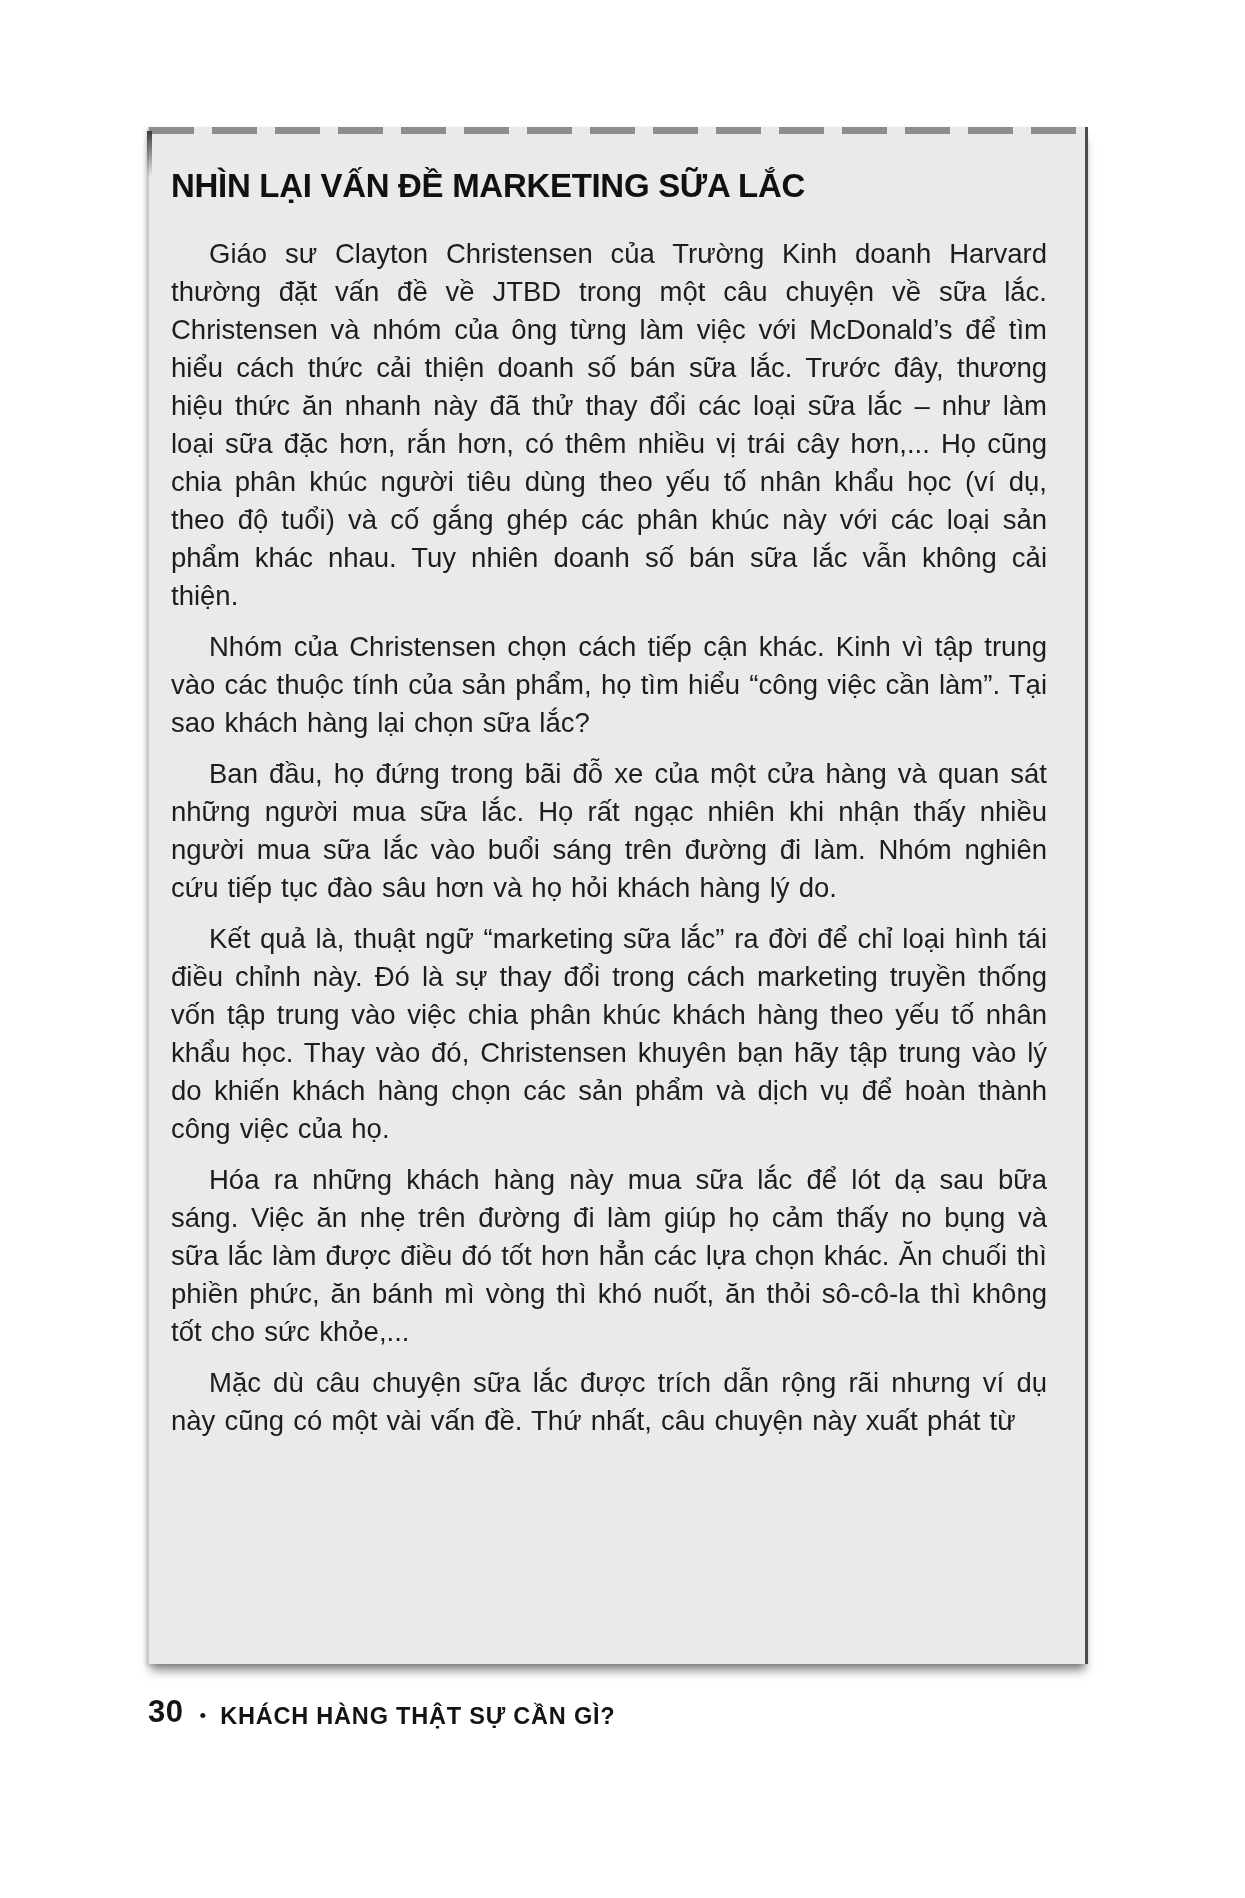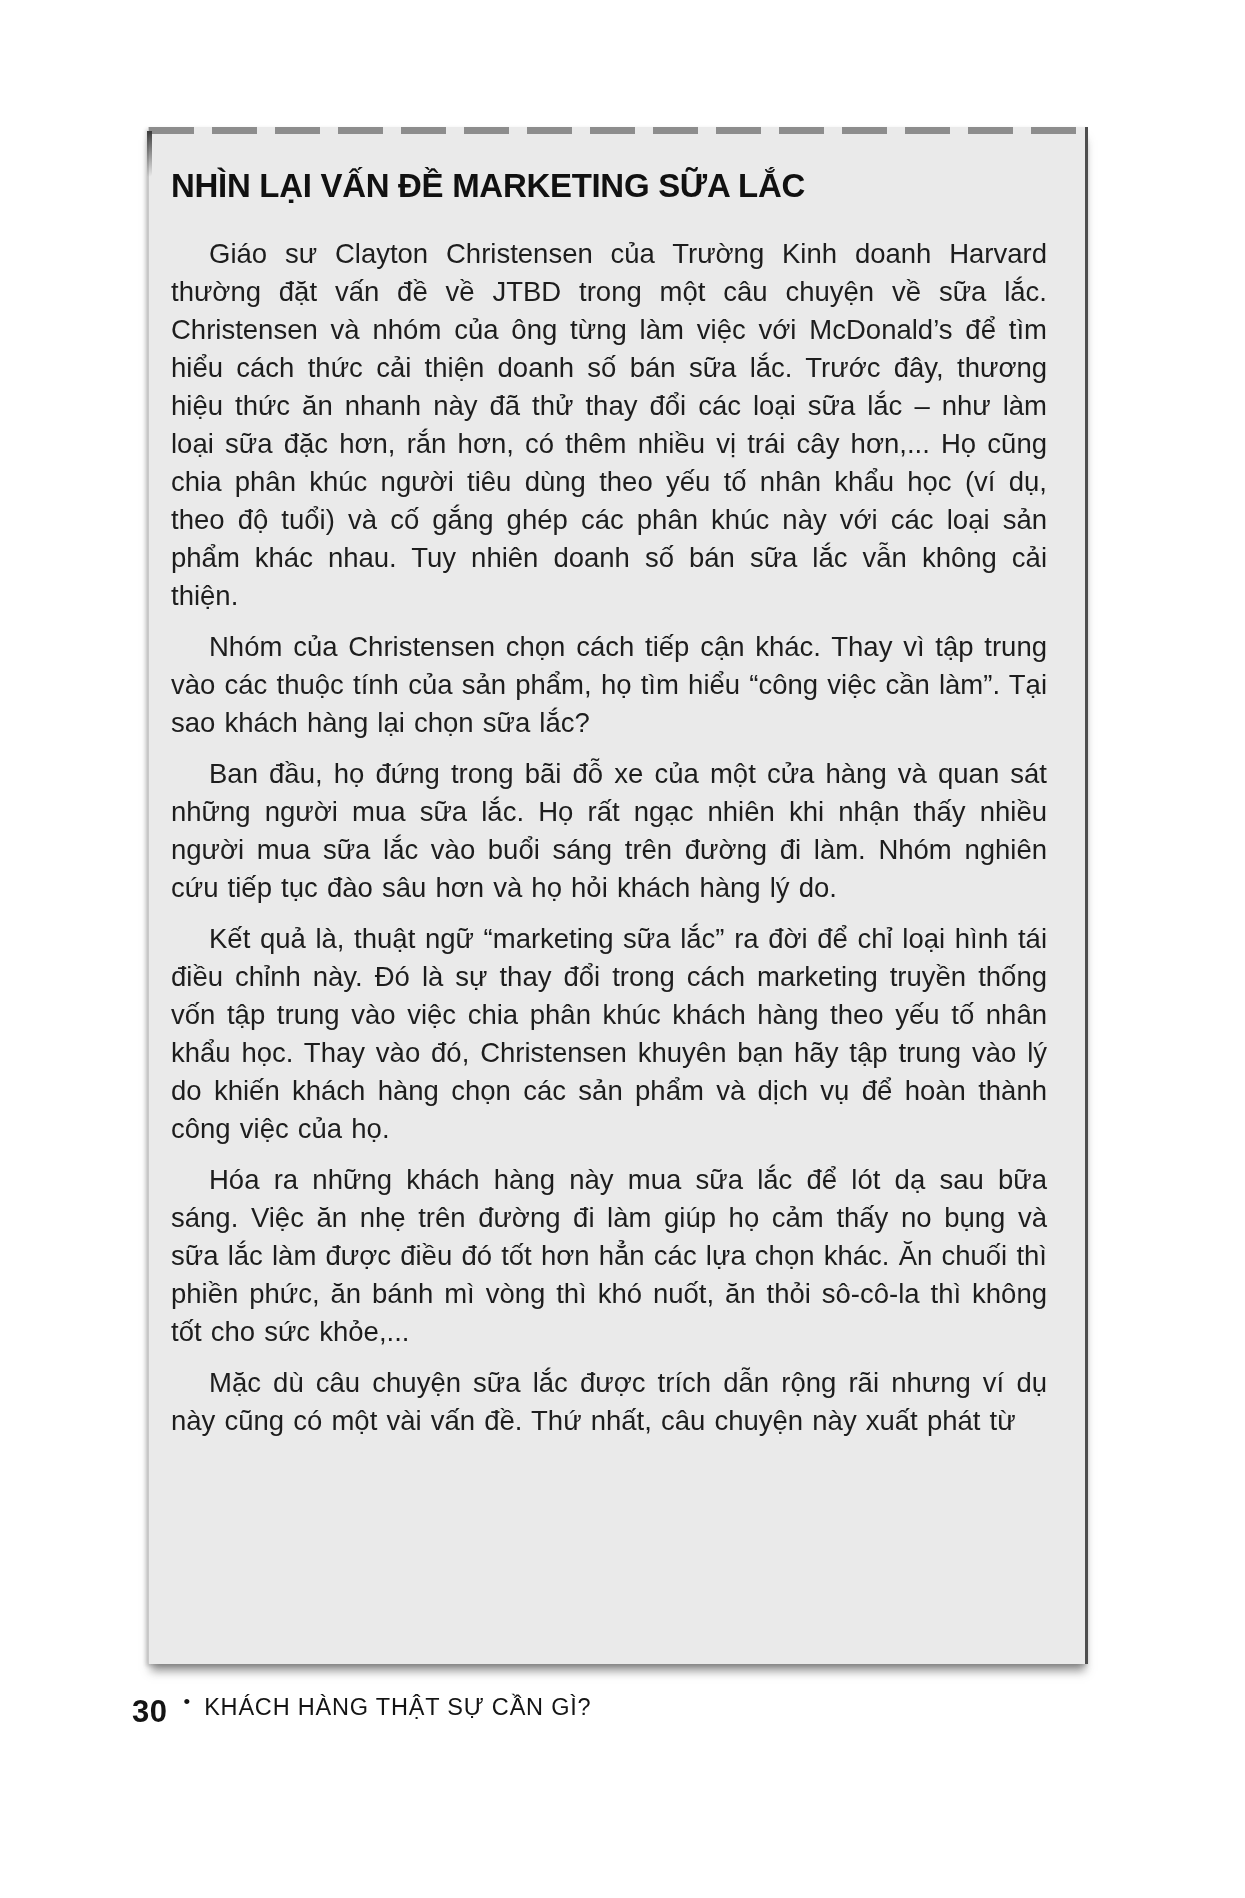--- a/index.html
+++ b/index.html
@@ -40,40 +40,40 @@
     white-space:nowrap;
   }
   p.para{
     margin:0 0 13px 0;
     font-size:27.5px;line-height:38px;color:var(--text,#1d1d1d);
     text-align:justify;text-indent:38px;
     word-spacing:1.5px;
   }
 
   .footer{
-    position:absolute;left:132px;top:1694px;
-    display:flex;align-items:flex-start;color:#141414;
+    position:absolute;left:148px;top:1694px;
+    display:flex;align-items:flex-end;color:#141414;
   }
   .footer .pnum{font-size:31px;font-weight:bold;letter-spacing:0.5px;}
   .footer .bullet{font-size:19px;margin:0 14px 0 16px;position:relative;top:-3px;}
-  .footer .rtitle{font-size:23.5px;font-weight:normal;letter-spacing:0.8px;}
+  .footer .rtitle{font-size:23.5px;font-weight:bold;letter-spacing:0.8px;}
 </style>
 </head>
 <body>
 
 <div class="page">
 
   <div class="callout">
     <div class="dashes"></div>
     <div class="corner-mark"></div>
 
     <h1 class="callout-title">NHÌN LẠI VẤN ĐỀ MARKETING SỮA LẮC</h1>
 
     <p class="para">Giáo sư Clayton Christensen của Trường Kinh doanh Harvard thường đặt vấn đề về JTBD trong một câu chuyện về sữa lắc. Christensen và nhóm của ông từng làm việc với McDonald’s để tìm hiểu cách thức cải thiện doanh số bán sữa lắc. Trước đây, thương hiệu thức ăn nhanh này đã thử thay đổi các loại sữa lắc – như làm loại sữa đặc hơn, rắn hơn, có thêm nhiều vị trái cây hơn,... Họ cũng chia phân khúc người tiêu dùng theo yếu tố nhân khẩu học (ví dụ, theo độ tuổi) và cố gắng ghép các phân khúc này với các loại sản phẩm khác nhau. Tuy nhiên doanh số bán sữa lắc vẫn không cải thiện.</p>
-    <p class="para">Nhóm của Christensen chọn cách tiếp cận khác. Thay vì tập trung vào các thuộc tính của sản phẩm, họ tìm hiểu “công việc cần làm”. Tại sao khách hàng lại chọn sữa lắc?</p>
+    <p class="para">Nhóm của Christensen chọn cách tiếp cận khác. Kinh vì tập trung vào các thuộc tính của sản phẩm, họ tìm hiểu “công việc cần làm”. Tại sao khách hàng lại chọn sữa lắc?</p>
     <p class="para">Ban đầu, họ đứng trong bãi đỗ xe của một cửa hàng và quan sát những người mua sữa lắc. Họ rất ngạc nhiên khi nhận thấy nhiều người mua sữa lắc vào buổi sáng trên đường đi làm. Nhóm nghiên cứu tiếp tục đào sâu hơn và họ hỏi khách hàng lý do.</p>
     <p class="para">Kết quả là, thuật ngữ “marketing sữa lắc” ra đời để chỉ loại hình tái điều chỉnh này. Đó là sự thay đổi trong cách marketing truyền thống vốn tập trung vào việc chia phân khúc khách hàng theo yếu tố nhân khẩu học. Thay vào đó, Christensen khuyên bạn hãy tập trung vào lý do khiến khách hàng chọn các sản phẩm và dịch vụ để hoàn thành công việc của họ.</p>
     <p class="para">Hóa ra những khách hàng này mua sữa lắc để lót dạ sau bữa sáng. Việc ăn nhẹ trên đường đi làm giúp họ cảm thấy no bụng và sữa lắc làm được điều đó tốt hơn hẳn các lựa chọn khác. Ăn chuối thì phiền phức, ăn bánh mì vòng thì khó nuốt, ăn thỏi sô-cô-la thì không tốt cho sức khỏe,...</p>
     <p class="para">Mặc dù câu chuyện sữa lắc được trích dẫn rộng rãi nhưng ví dụ này cũng có một vài vấn đề. Thứ nhất, câu chuyện này xuất phát từ</p>
   </div>
 
   <div class="footer">
     <span class="pnum">30</span>
     <span class="bullet">•</span>
     <span class="rtitle">KHÁCH HÀNG THẬT SỰ CẦN GÌ?</span>

